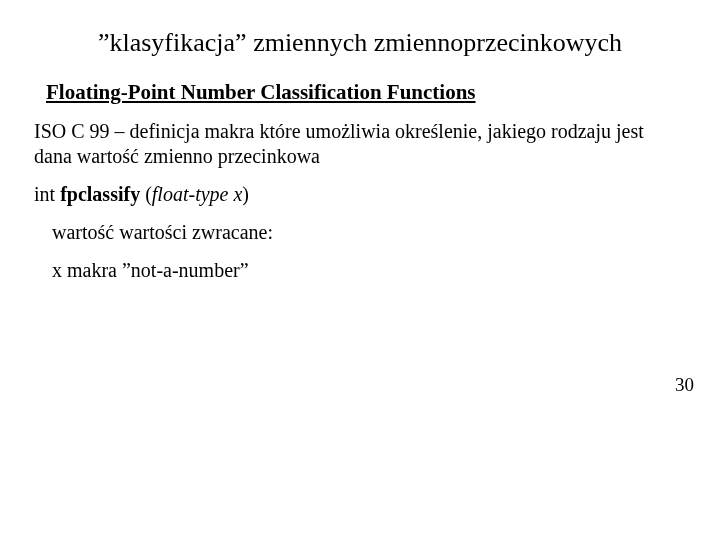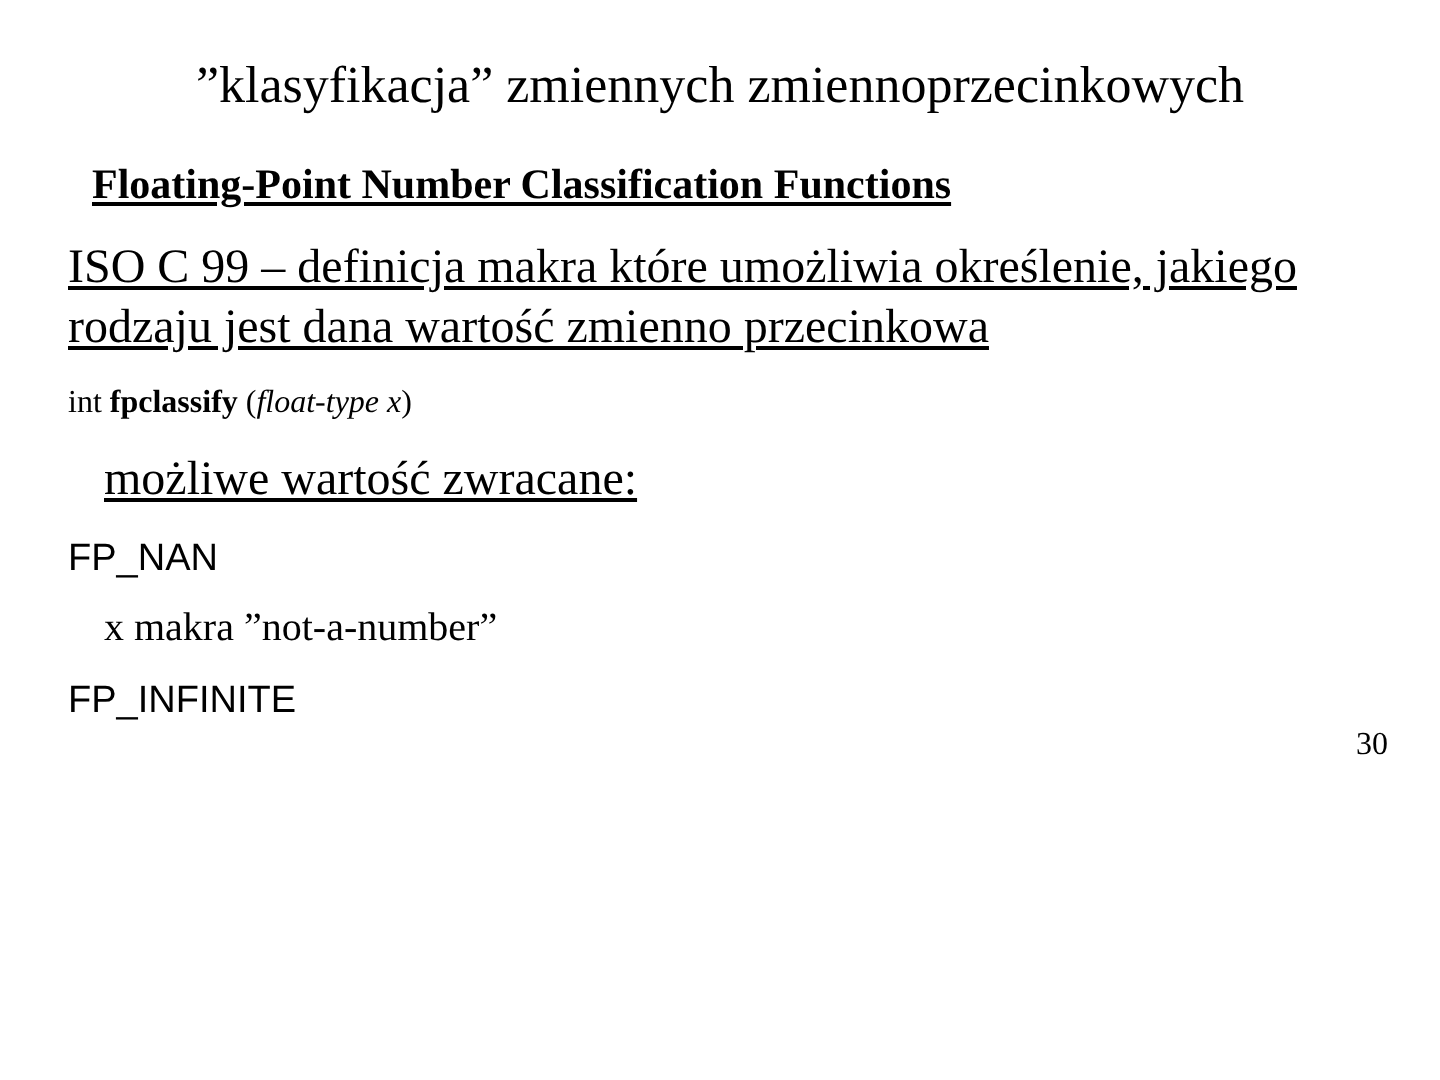--- a/index.html
+++ b/index.html
@@ -24,67 +24,64 @@
     margin: 0 0 22px 0;
     font-weight: normal;
   }
   .subhead {
     font-size: 21px;
     font-weight: bold;
     text-decoration: underline;
     margin: 0 0 14px 12px;
   }
   .para {
-    font-size: 24px;
+    font-size: 20px;
     margin: 3px 0 14px 0;
     line-height: 1.25;
-    text-decoration: underline;
   }
   .sig {
-    font-size: 16px;
+    font-size: 20px;
     margin: 0 0 14px 0;
   }
   .sig .fn { font-weight: bold; }
   .sig .arg { font-style: italic; }
   .indent1 { margin-left: 18px; }
   .sans {
     font-family: Arial, Helvetica, sans-serif;
     font-size: 19px;
     margin: 0 0 12px 0;
   }
   .desc {
     font-size: 20px;
     margin: 0 0 14px 0;
     margin-left: 18px;
   }
   .pagenum {
     position: absolute;
     right: 26px;
-    bottom: 42px;
-    font-size: 16px;
+    bottom: 28px;
+    font-size: 19px;
     margin-top: 16px;
   }
 </style>
 </head>
 <body>
 
 <div class="slide">
 
   <h1 class="title">”klasyfikacja” zmiennych zmiennoprzecinkowych</h1>
 
   <p class="subhead">Floating-Point Number Classification Functions</p>
 
   <p class="para">ISO C 99 – definicja makra które umożliwia określenie, jakiego rodzaju jest dana wartość zmienno przecinkowa</p>
 
   <p class="sig">
     <span>int </span><span class="fn">fpclassify</span><span> (</span><span class="arg">float-type x</span><span>)</span>
   </p>
 
-  <p class="para indent1">możliwe wartość zwracane:</p>
+  <p class="para indent1">wartość wartości zwracane:</p>
 
-  <p class="sans">FP_NAN</p>
   <p class="desc">x makra  ”not-a-number”</p>
 
-  <p class="sans">FP_INFINITE</p>
 
 
   <div class="pagenum">30</div>
 </div>
 
 </body></html>

